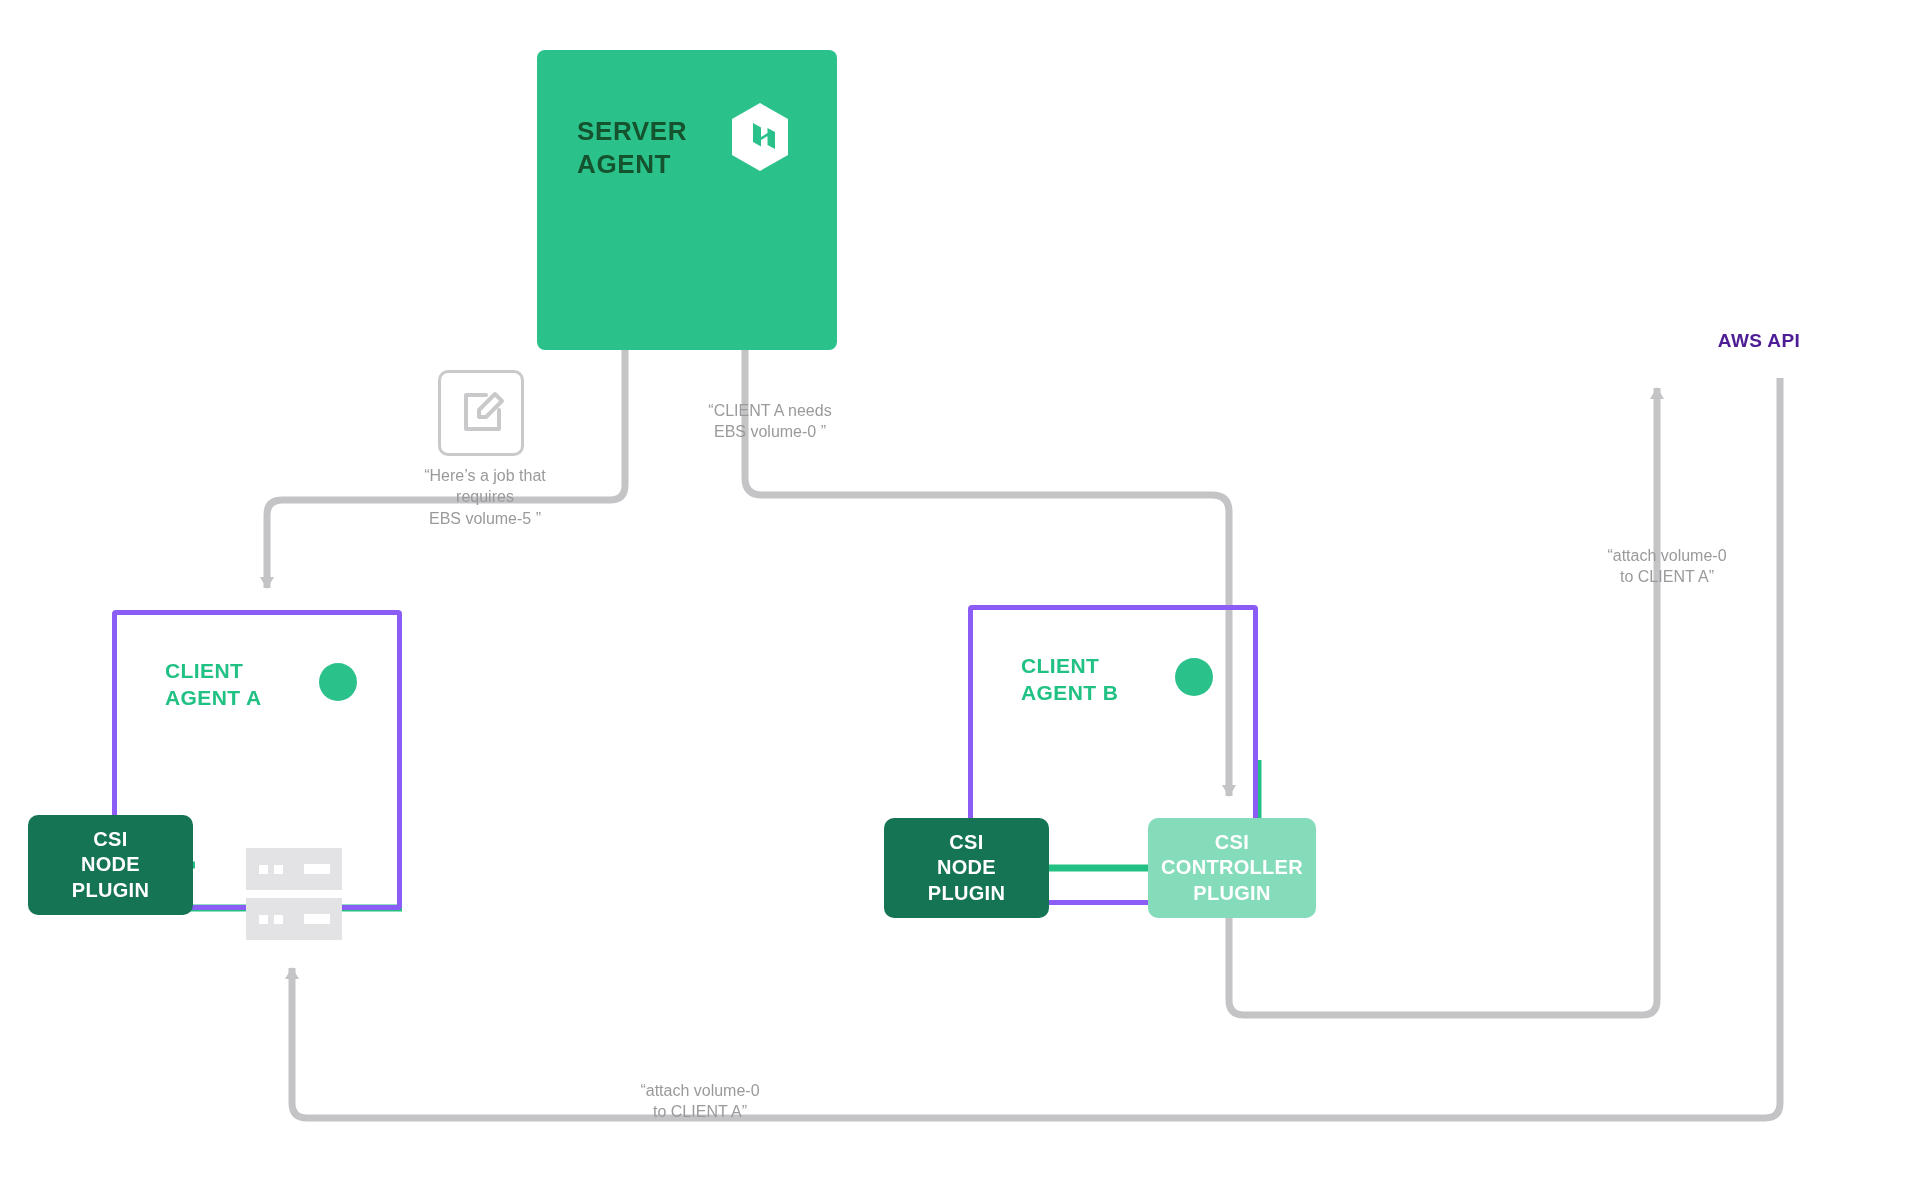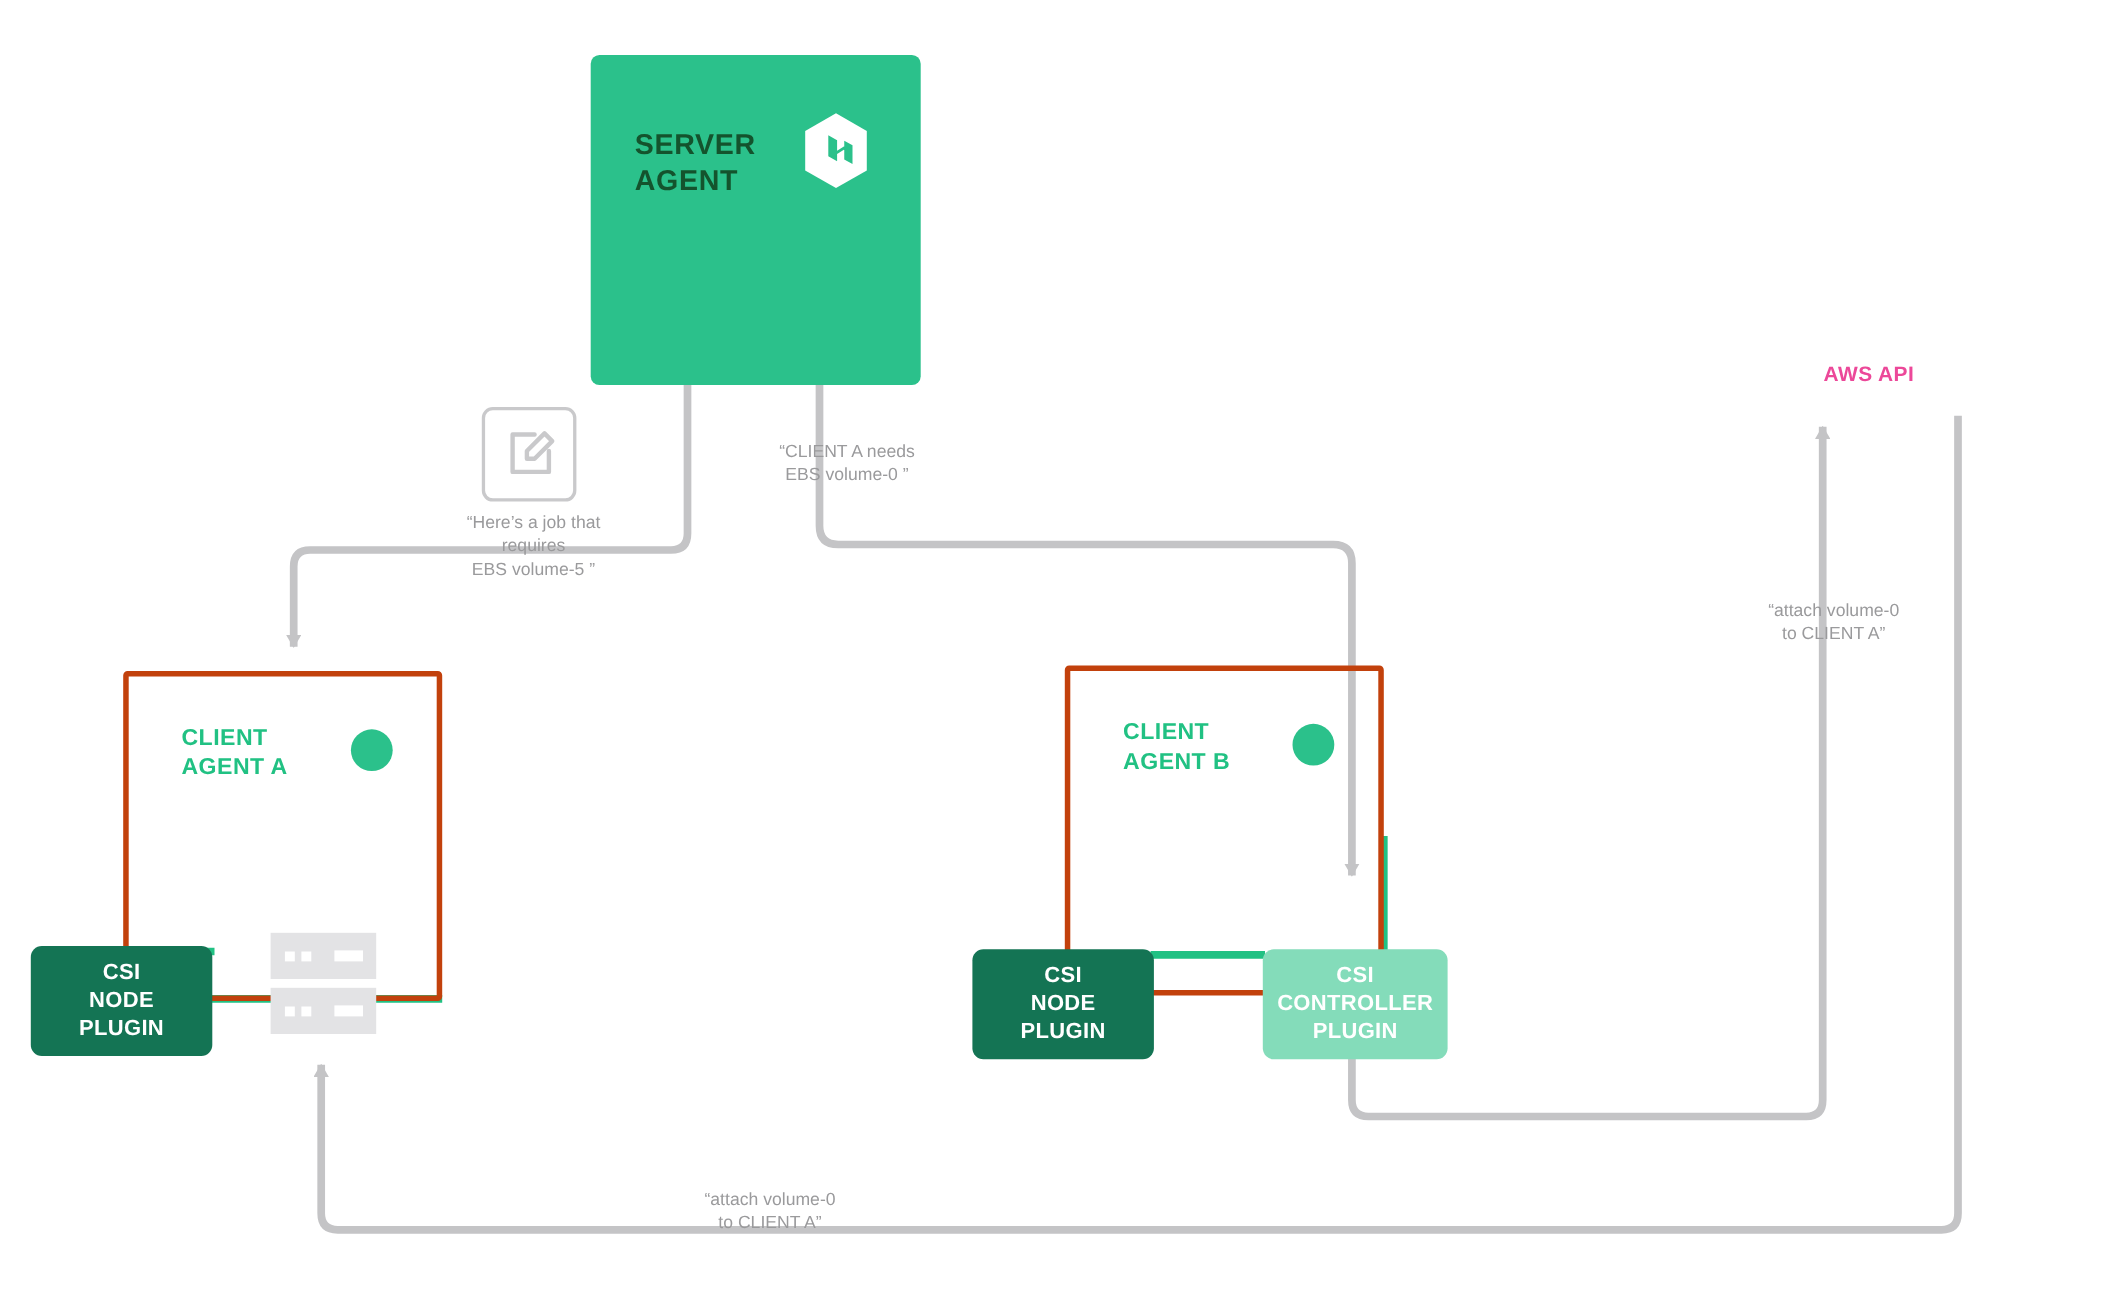--- a/index.html
+++ b/index.html
@@ -70,21 +70,21 @@
   }
   #edit-icon-box svg {
     position: absolute;
     left: 50%;
     top: 50%;
     transform: translate(-50%, -50%);
   }
 
   
   .client-agent {
-    border: 5px solid #c2410c;
+    border: 5px solid #8b5cf6;
     border-radius: 4px;
     box-sizing: border-box;
     background: transparent;
   }
   #client-agent-a {
     left: 112px;
     top: 610px;
     width: 290px;
     height: 300px;
   }
@@ -123,21 +123,20 @@
     font-size: 20px;
     font-weight: bold;
     line-height: 1.28;
     letter-spacing: 0.3px;
     text-align: center;
     display: flex;
     align-items: center;
     justify-content: center;
     white-space: pre-line;
     box-sizing: border-box;
-    margin-top: 45px;
   }
   .plugin-node {
     background: #147454;
   }
   .plugin-controller {
     background: #84DCBA;
   }
   #csi-node-a {
     left: 28px;
     top: 815px;
@@ -206,25 +205,25 @@
   #aws-wordmark {
     position: absolute;
     left: 50%;
     top: 95px;
     transform: translateX(-50%);
     width: 190px;
     height: 100px;
   }
   #aws-api-label {
     position: absolute;
-    left: 1604px;
+    left: 1664px;
     top: 330px;
     width: 190px;
     text-align: center;
-    color: #ec4899;
+    color: #4c1d95;
     font-size: 19px;
     font-weight: bold;
     letter-spacing: 0.4px;
   }
 
   
   .edge-label {
     position: absolute;
     color: #9A9A9C;
     font-size: 16px;

